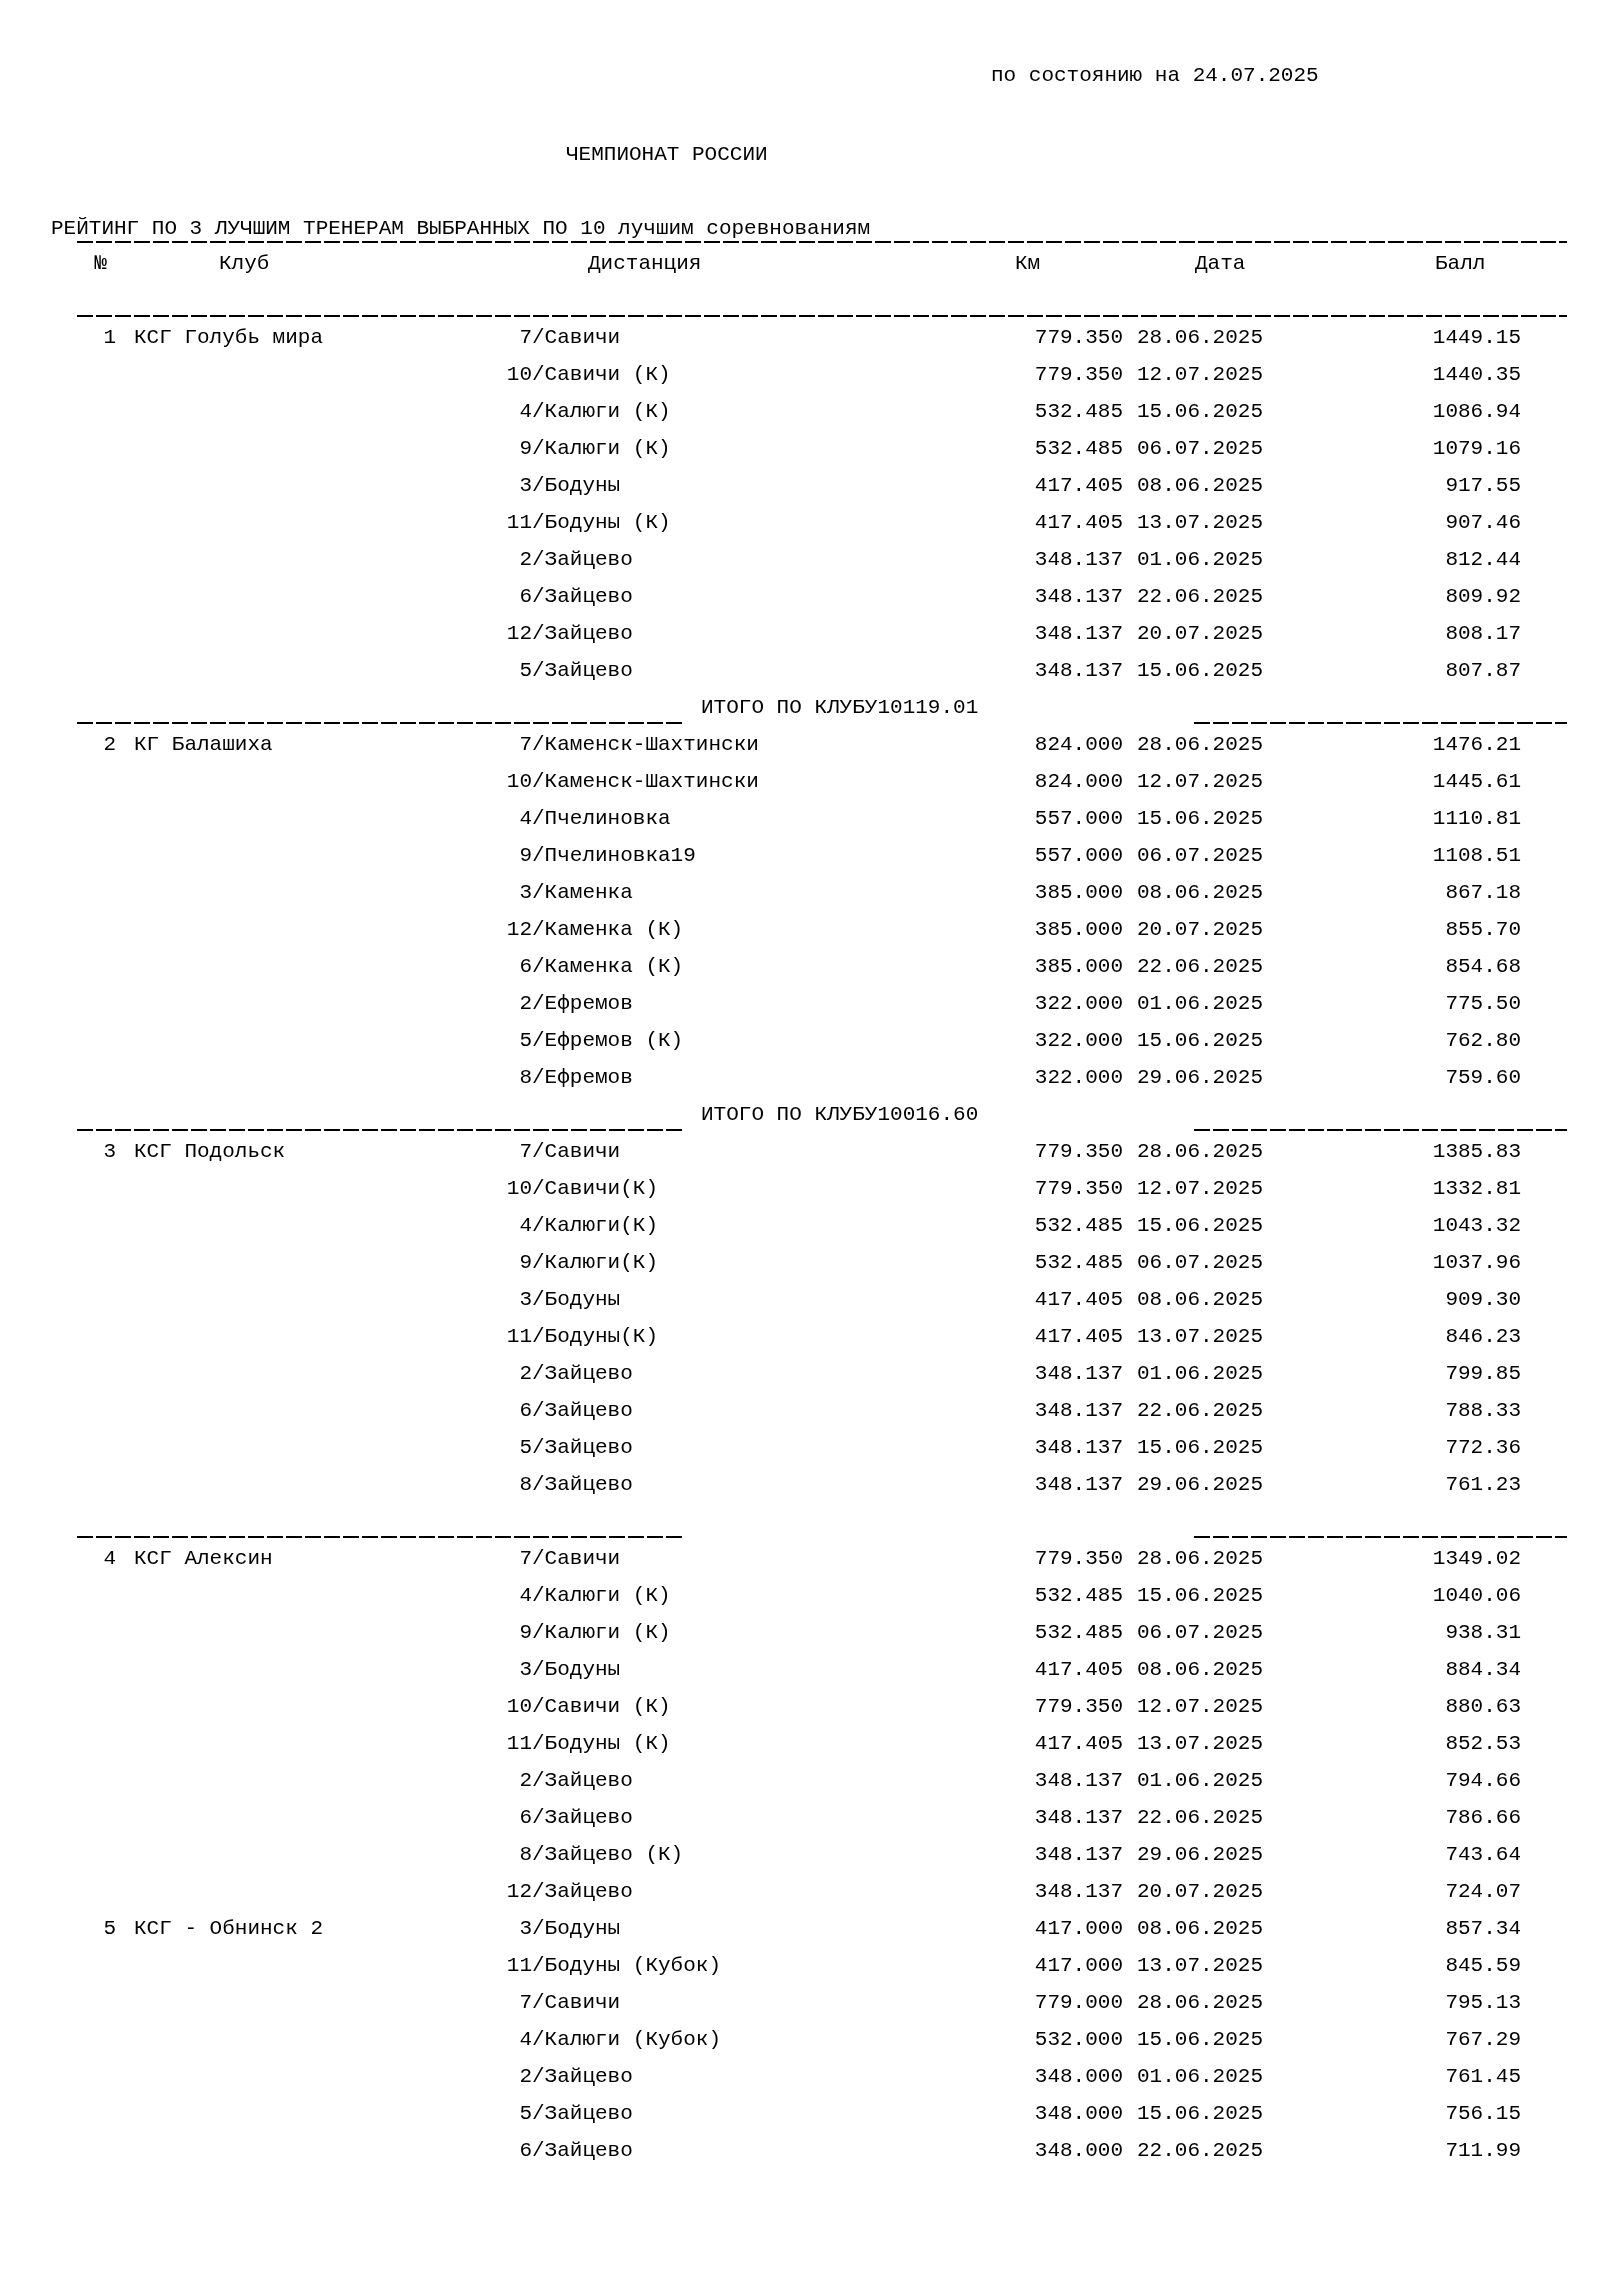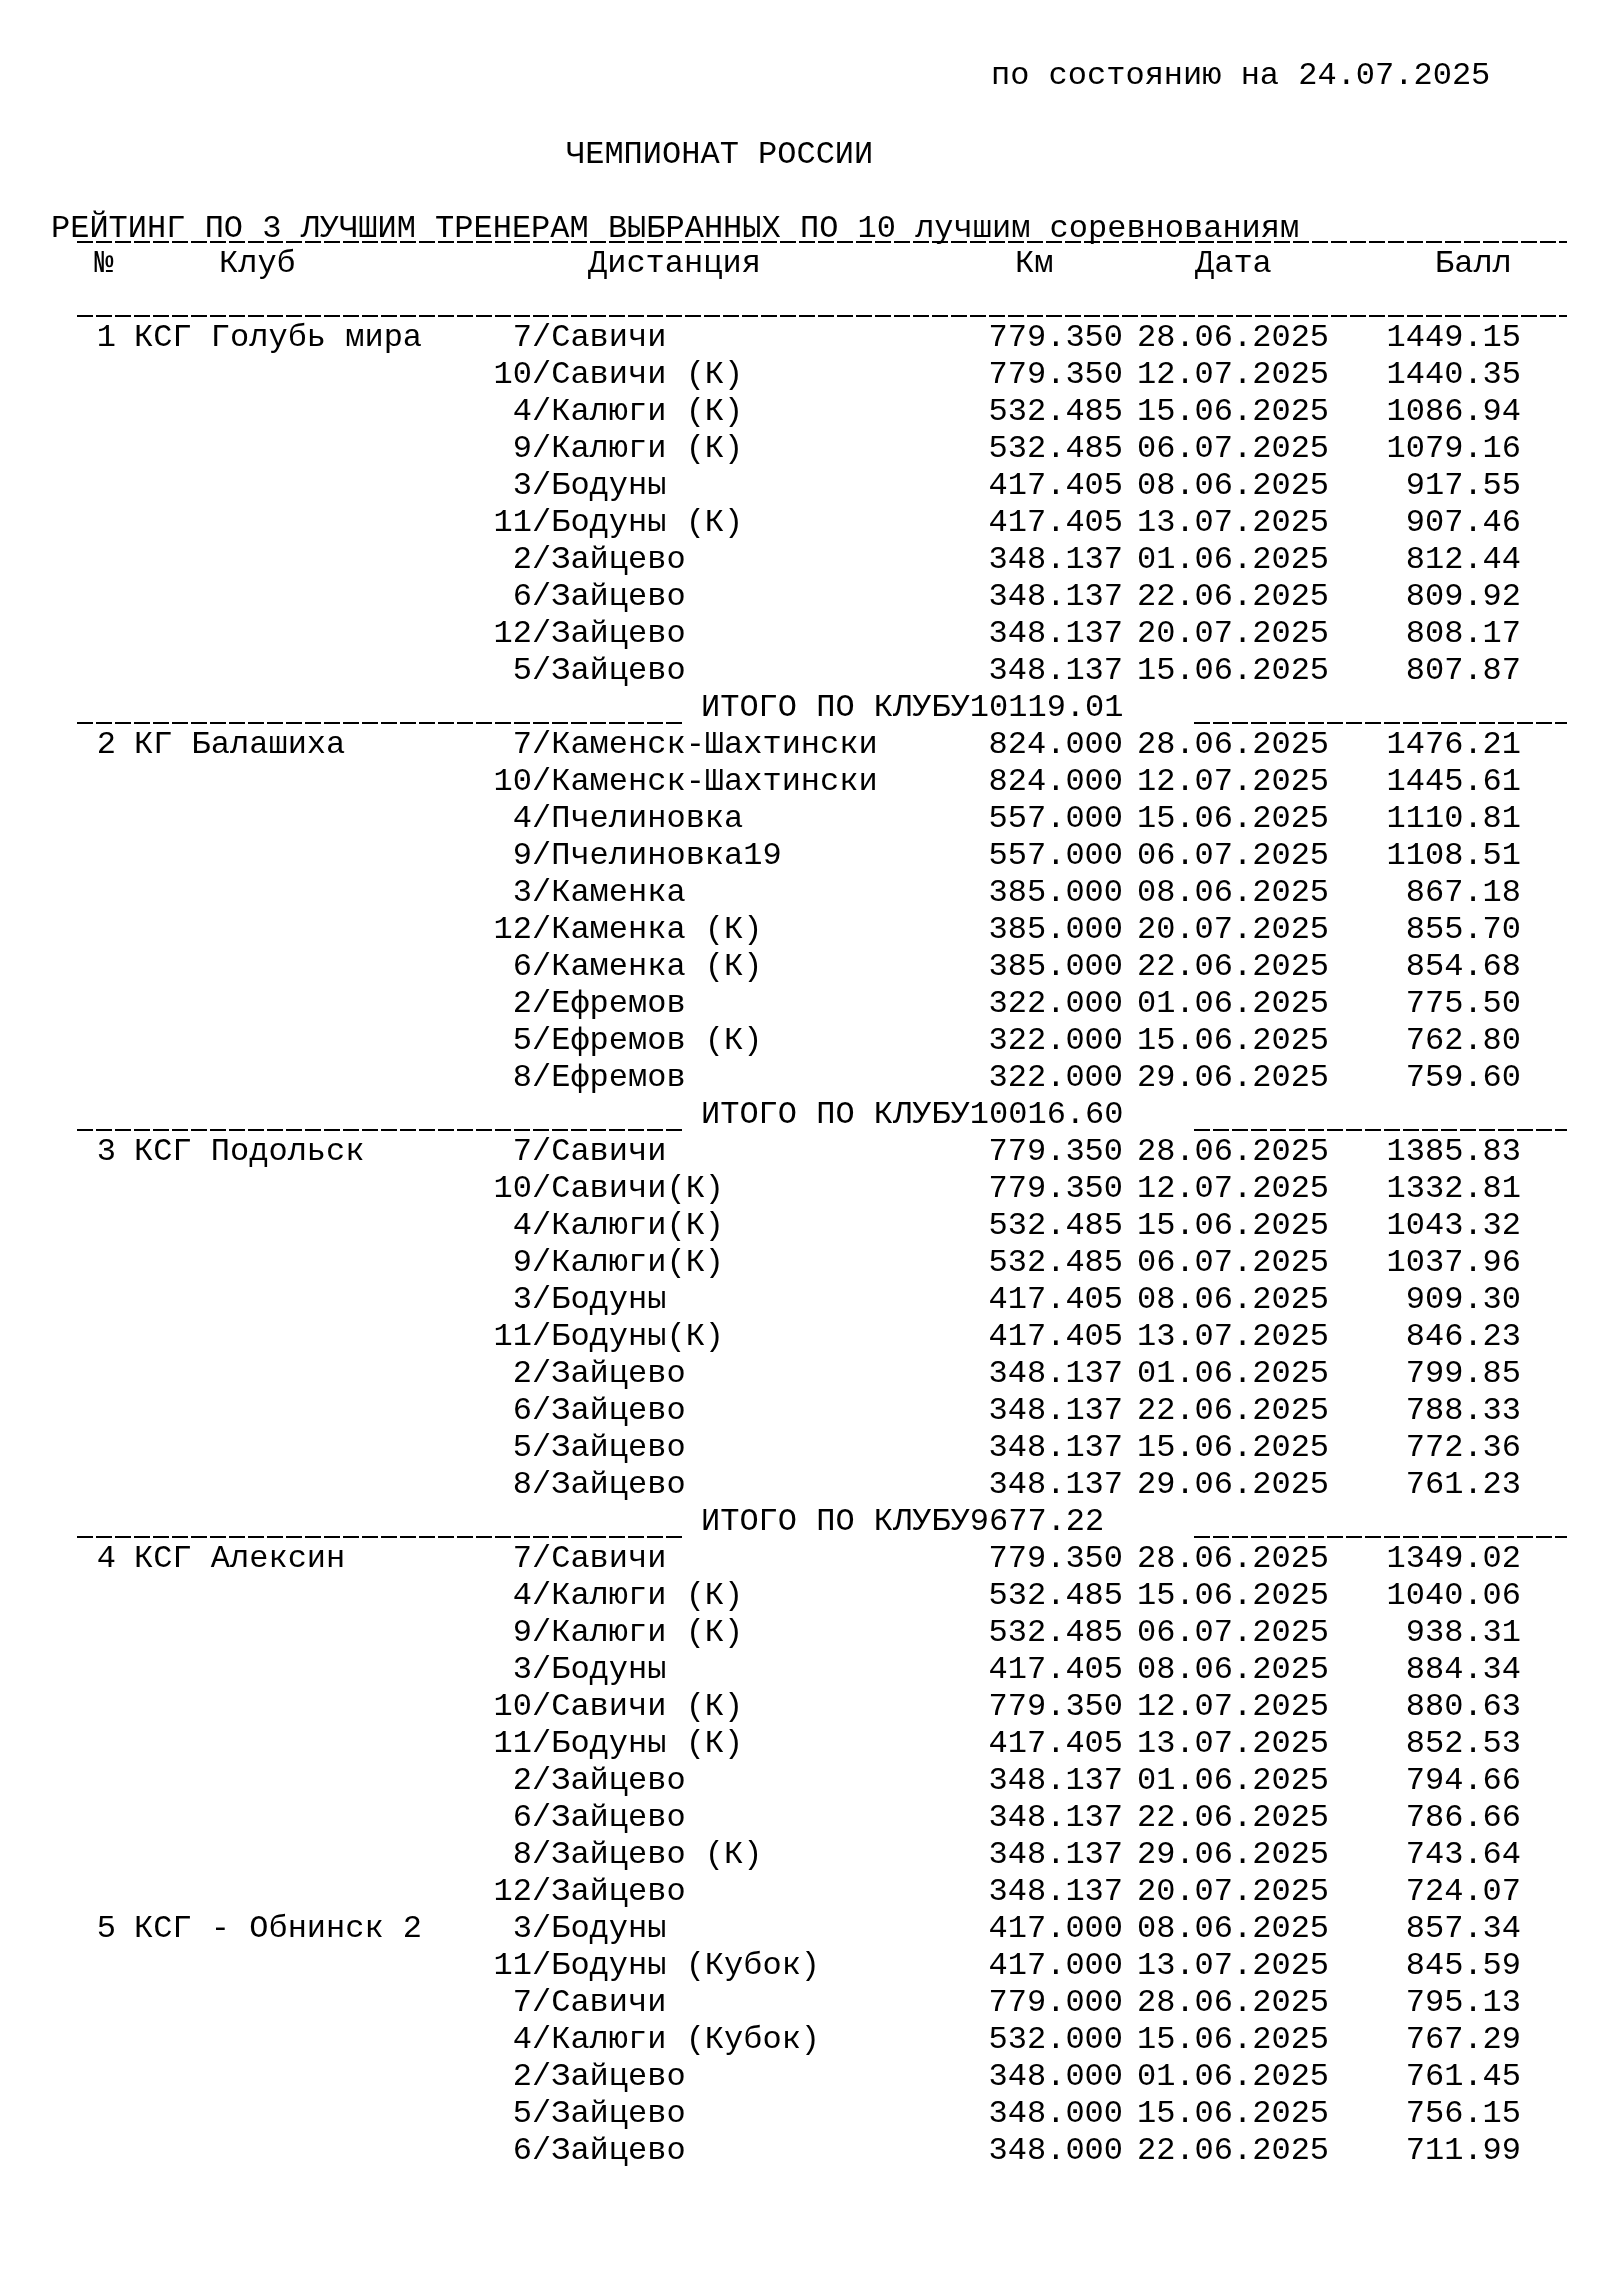--- a/index.html
+++ b/index.html
@@ -2,21 +2,21 @@
 <html><head>
 <meta charset="utf-8">
 <style>
   html,body { margin:0; padding:0; background:#e8e8e8; }
   .page {
     position:relative;
     width:1621px; height:2293px;
     background:#ffffff;
     color:#000000;
     font-family:"Liberation Mono","DejaVu Sans Mono",monospace;
-    font-size:32px; line-height:37px;
+    font-size:21px; line-height:37px;
     overflow:hidden;
   }
   .abs { position:absolute; white-space:pre; }
   .as-of  { left:991px; top:57px; }
   .title1 { left:566px;  top:136px; }
   .title2 { left:51px;   top:173px;margin-top:37px; }
 
   .table { position:absolute; left:77px; top:208px; width:1490px; }
   .row, .rule-row, .total-row { position:relative; height:37px; }
   .c { position:absolute; top:0; white-space:pre; }
@@ -321,21 +321,20 @@
         <div class="row">
           <span class="c c-rank"></span>
           <span class="c c-club"></span>
           <span class="c c-dist"><span class="dist-num">8</span><span>/Зайцево</span></span>
           <span class="c c-km">348.137</span>
           <span class="c c-date">29.06.2025</span>
           <span class="c c-score">761.23</span>
         </div>
         <div class="total-row">
           <span class="rule rule-left"></span>
-          <span class="c total-text"><span>ИТОГО ПО КЛУБУ</span><span class="total-value">9677.22</span></span>
           <span class="rule rule-right"></span>
         </div>
         <div class="row">
           <span class="c c-rank">4</span>
           <span class="c c-club">КСГ Алексин</span>
           <span class="c c-dist"><span class="dist-num">7</span><span>/Савичи</span></span>
           <span class="c c-km">779.350</span>
           <span class="c c-date">28.06.2025</span>
           <span class="c c-score">1349.02</span>
         </div>

